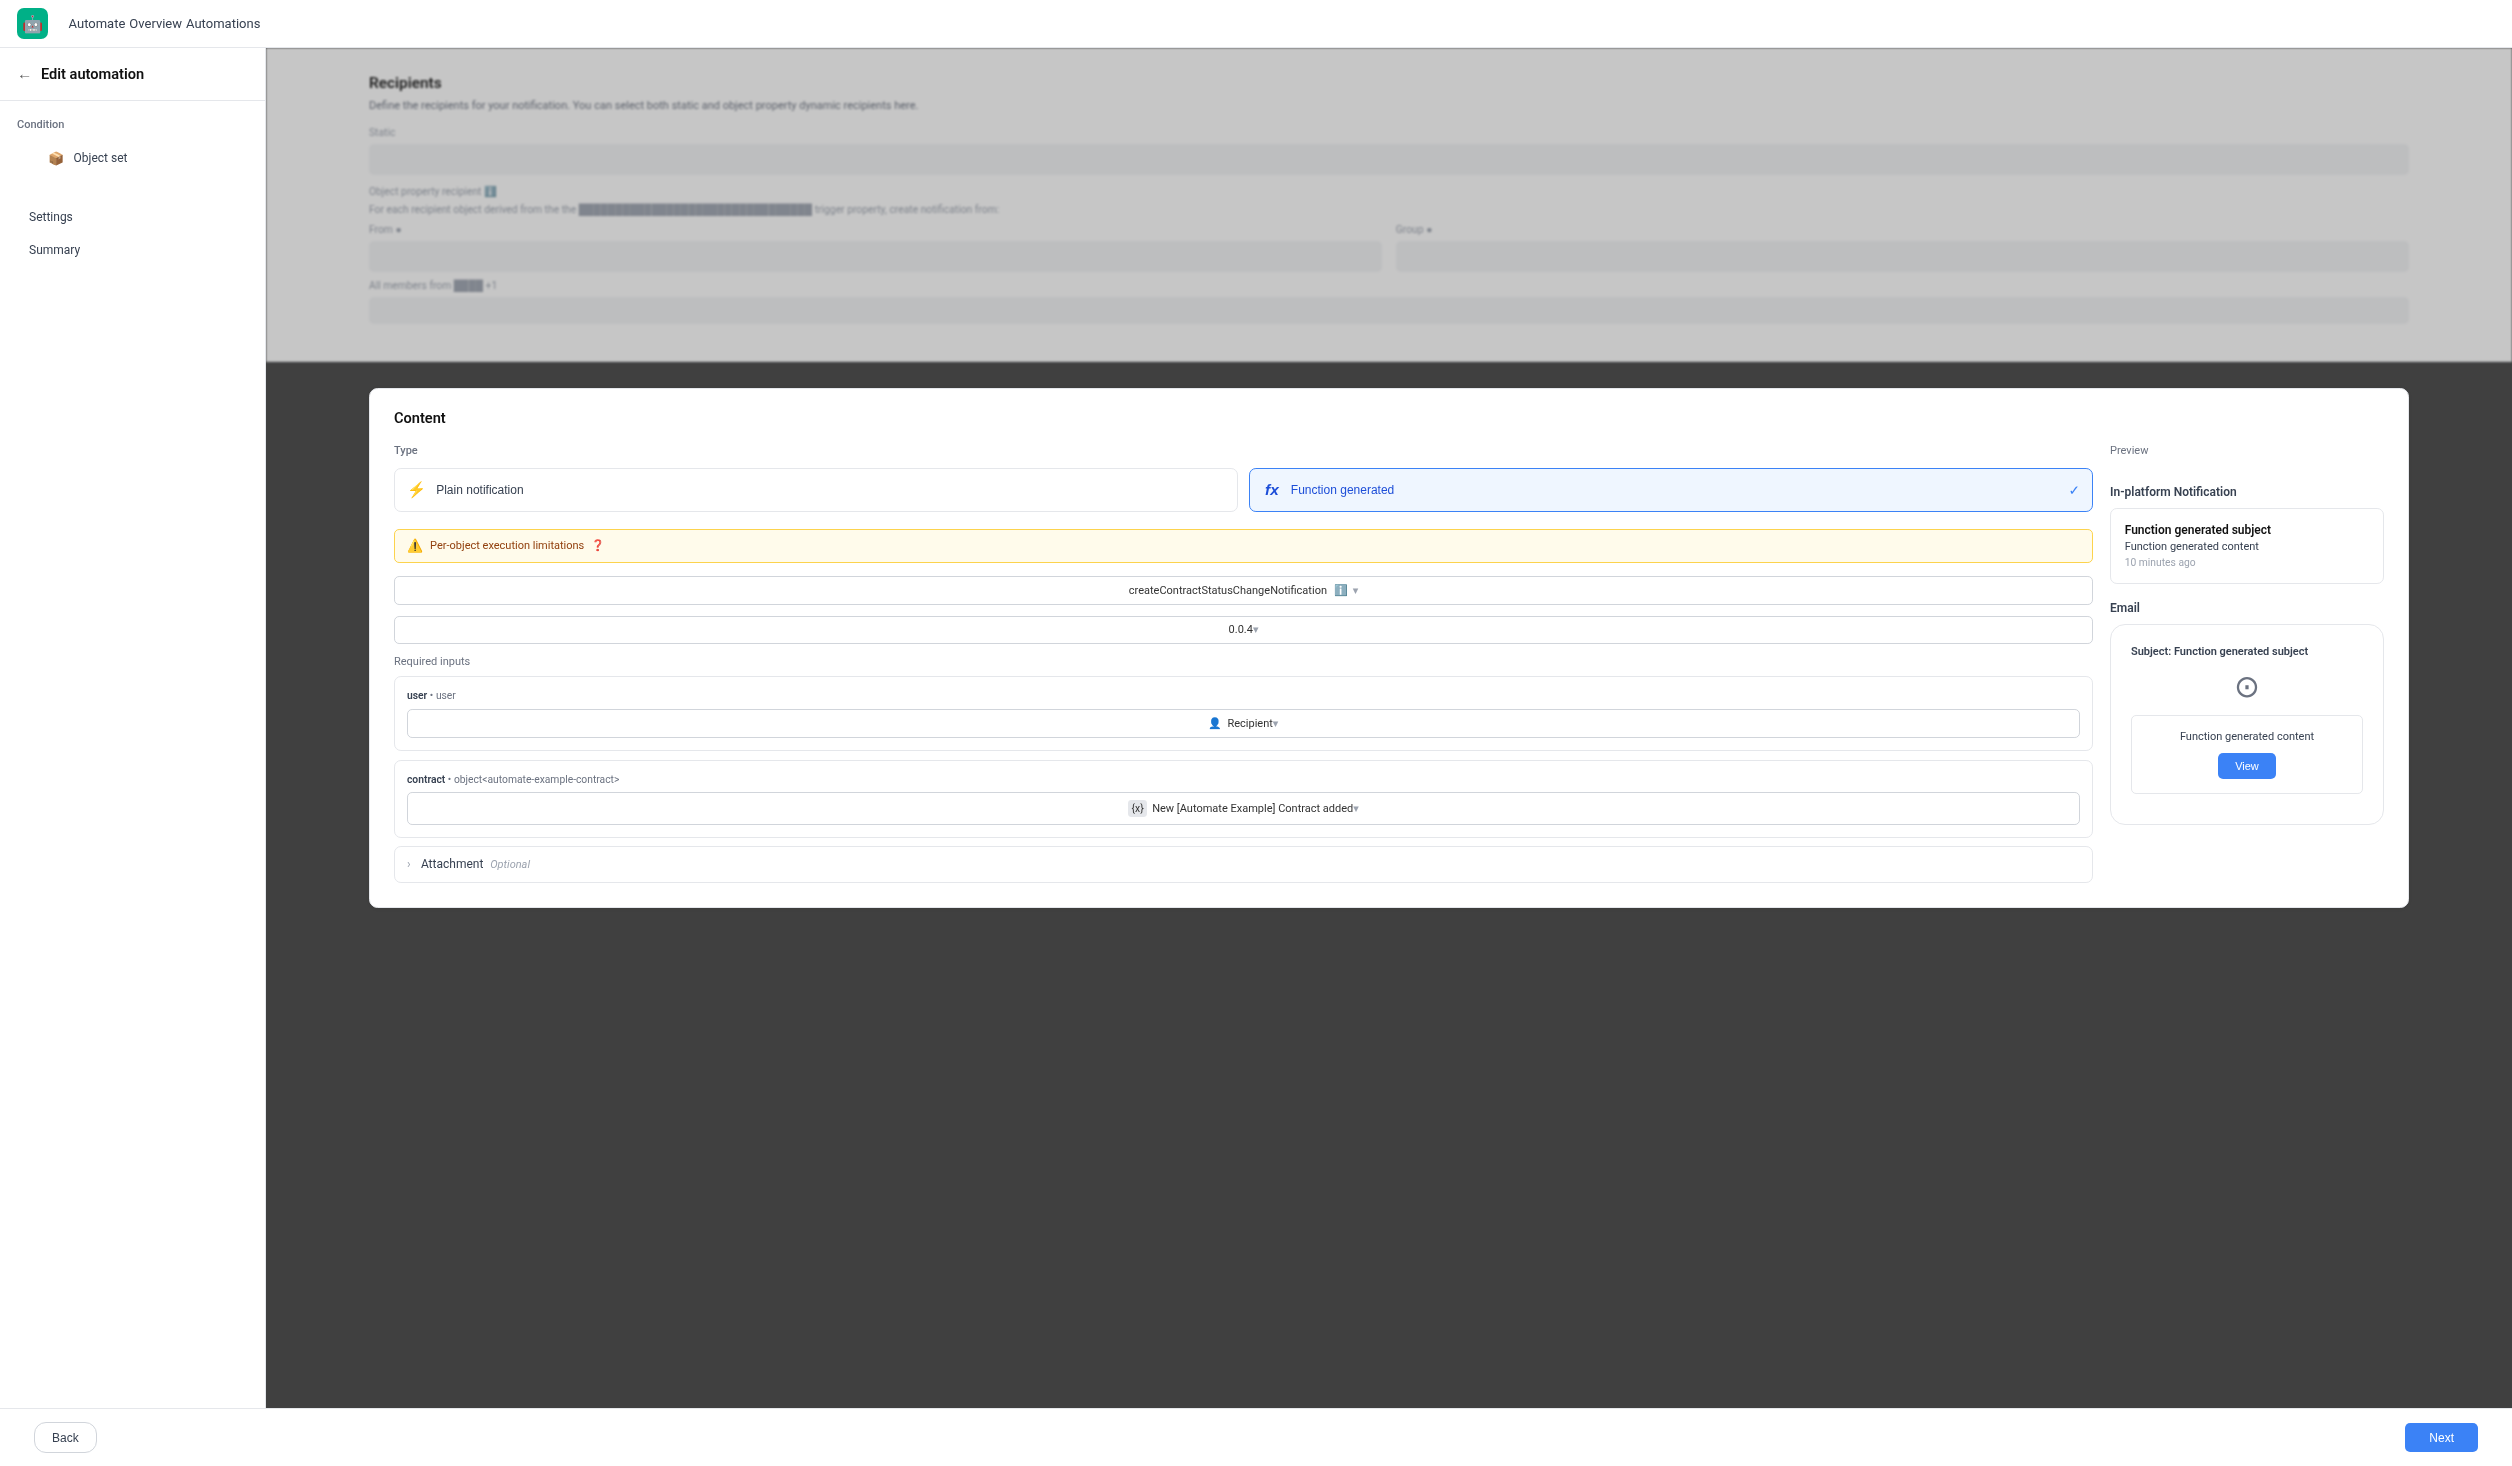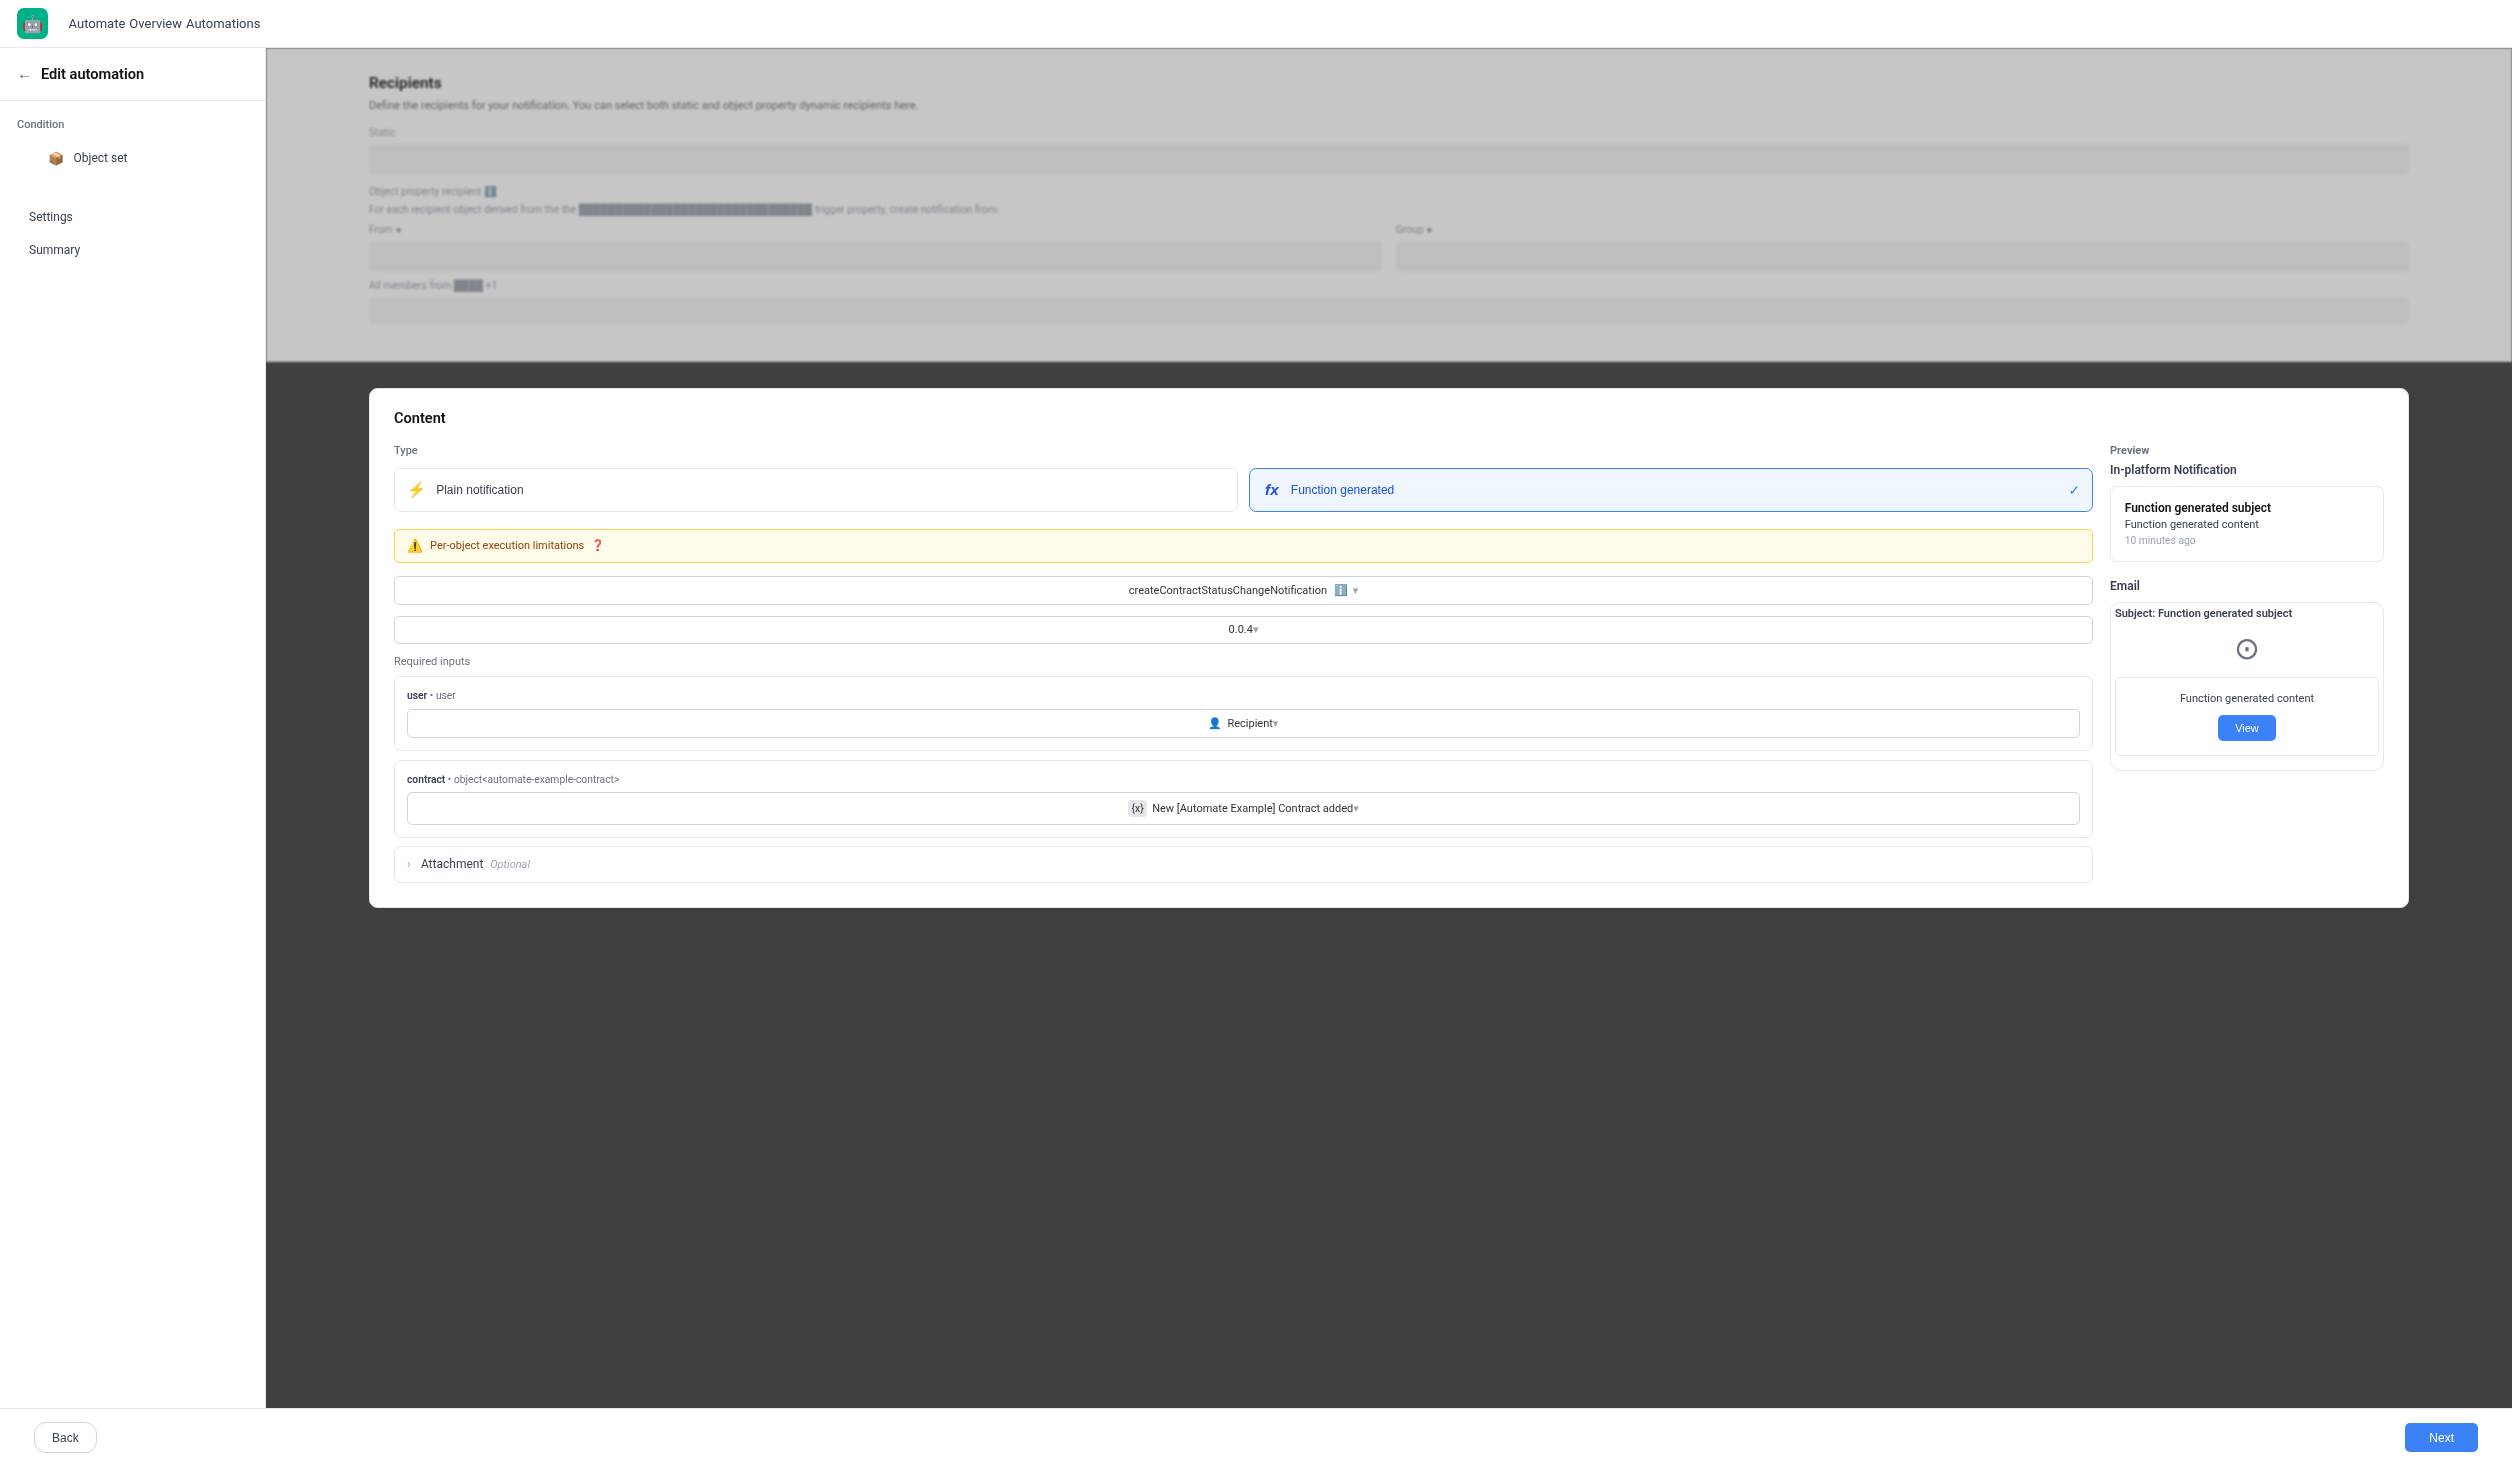--- a/index.html
+++ b/index.html
@@ -117,31 +117,31 @@
     .attachment-row {
       display: flex; align-items: center; gap: 6.9px;
       padding: 10.3px 12px; border: 0.9px solid #e5e7eb; border-radius: 6.9px;
       margin-top: 6.9px; cursor: pointer; font-size: 12px; color: #374151;
     }
     .attachment-row .optional { color: #9ca3af; font-size: 11px; font-style: italic; }
     .attachment-chevron { color: #9ca3af; margin-right: 3.4px; }
 
     
     .right-panel { width: 274px; }
-    .preview-label { font-size: 11px; color: #6b7280; margin-bottom: 6px; font-weight: 700; }
+    .preview-label { font-size: 11px; color: #6b7280; margin-bottom: 28px; font-weight: 400; }
     .preview-section-title { font-size: 12px; font-weight: 600; color: #374151; margin-bottom: 8.6px; }
 
     .notification-preview {
       border: 0.9px solid #e5e7eb; border-radius: 6.9px; padding: 13.7px; margin-bottom: 17px;
     }
     .notif-subject { font-size: 12px; font-weight: 600; color: #111; margin-bottom: 3.4px; }
     .notif-content { font-size: 11px; color: #374151; margin-bottom: 3.4px; }
     .notif-time { font-size: 10.3px; color: #9ca3af; }
 
-    .email-preview { border: 0.9px solid #e5e7eb; border-radius: 10px; padding: 4px; }
+    .email-preview { border: 0.9px solid #e5e7eb; border-radius: 15px; padding: 20px; }
     .email-subject-line { font-size: 11px; color: #374151; margin-bottom: 10.3px; }
     .email-subject-line span { font-weight: 600; }
     .email-logo { display: flex; justify-content: center; margin-bottom: 10.3px; font-size: 24px; color: #6b7280; }
     .email-body-box {
       border: 0.9px solid #e5e7eb; border-radius: 5.1px; padding: 13.7px; text-align: center; margin-bottom: 10.3px;
     }
     .email-body-text { font-size: 11px; color: #374151; margin-bottom: 10.3px; }
     .view-btn {
       background: #3b82f6; color: #fff; border: none; border-radius: 5.1px;
       padding: 6.9px 17px; font-size: 11px; cursor: pointer; font-weight: 500;

